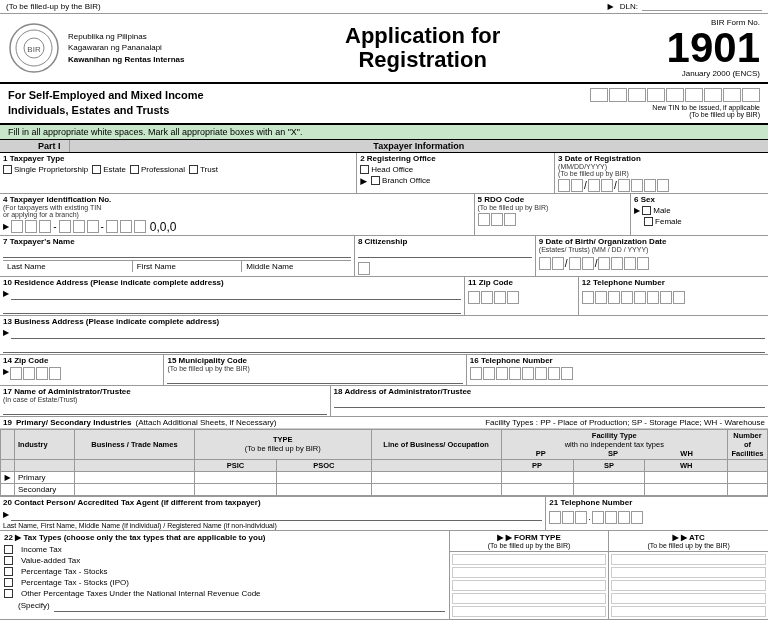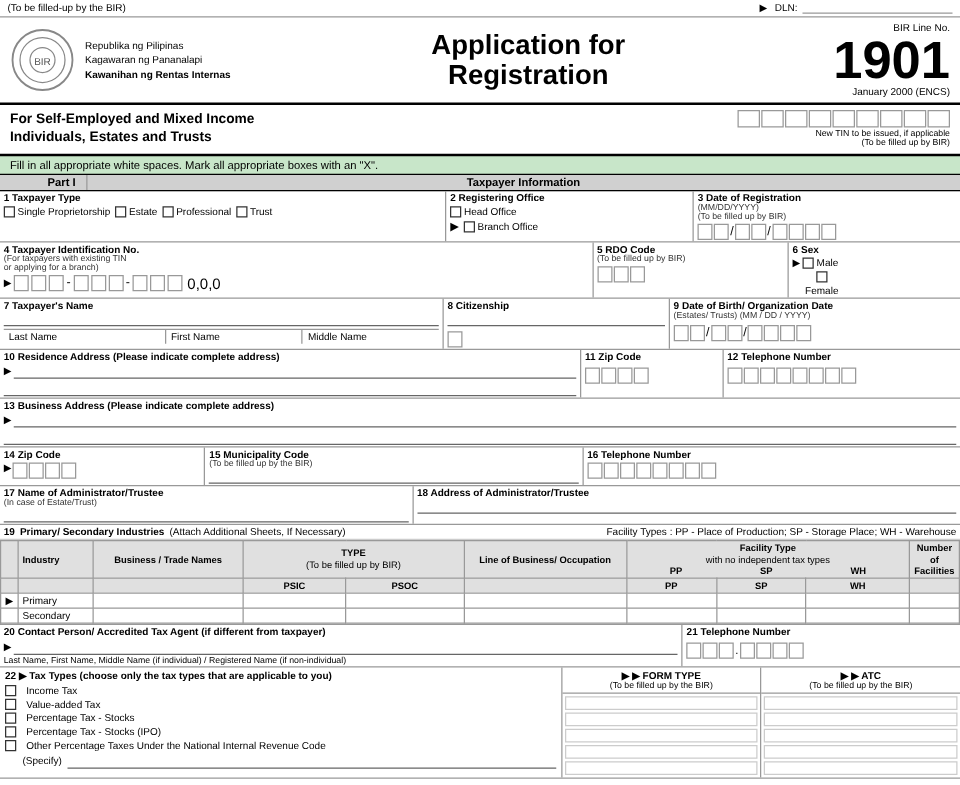--- a/index.html
+++ b/index.html
@@ -147,21 +147,21 @@
     }
     .input-line {
       width: 100%;
       height: 10px;
       border-bottom: 1px solid #666;
       margin-top: 2px;
     }
     .checkbox-row {
       display: flex;
       gap: 4px;
-      align-items: flex-end;
+      align-items: flex-start;
       margin-top: 2px;
       flex-wrap: wrap;
     }
     .cb-item {
       display: flex;
       align-items: center;
       gap: 2px;
       font-size: 8px;
     }
     .cb-box {
@@ -266,21 +266,21 @@
   </div>
 
   <div class="header-title">
     <h1>
       <span>Application for</span><br>
       <span>Registration</span>
     </h1>
   </div>
 
   <div class="header-form-no">
-    <div class="form-number-label">BIR Line No.</div>
+    <div class="form-number-label">BIR Form No.</div>
     <div class="form-number-big">1901</div>
     <div class="form-number-date">January 2000 (ENCS)</div>
   </div>
 </div>
 
 <div class="sub-header">
   <div>
     <div class="sub-header-title">For Self-Employed and Mixed Income</div>
     <div class="sub-header-title">Individuals, Estates and Trusts</div>
   </div>
@@ -408,21 +408,21 @@
   <div class="form-cell" style="flex:0.7;">
     <span class="field-label"><span>6</span> <span>Sex</span></span>
     <div style="display:flex; align-items:center; gap:2px; margin-top:2px;">
       <span style="font-size:8px;">▶</span>
       <div class="cb-item">
         <div class="cb-box"></div>
         <span>Male</span>
       </div>
     </div>
     <div style="display:flex; align-items:center; gap:2px; margin-top:2px;">
-      <div class="cb-item" style="margin-left:10px;flex-direction:column;">
+      <div class="cb-item" style="margin-left:10px;">
         <div class="cb-box"></div>
         <span>Female</span>
       </div>
     </div>
   </div>
 </div>
 
 <div class="form-row row7">
 
   <div class="form-cell" style="flex:2;">

